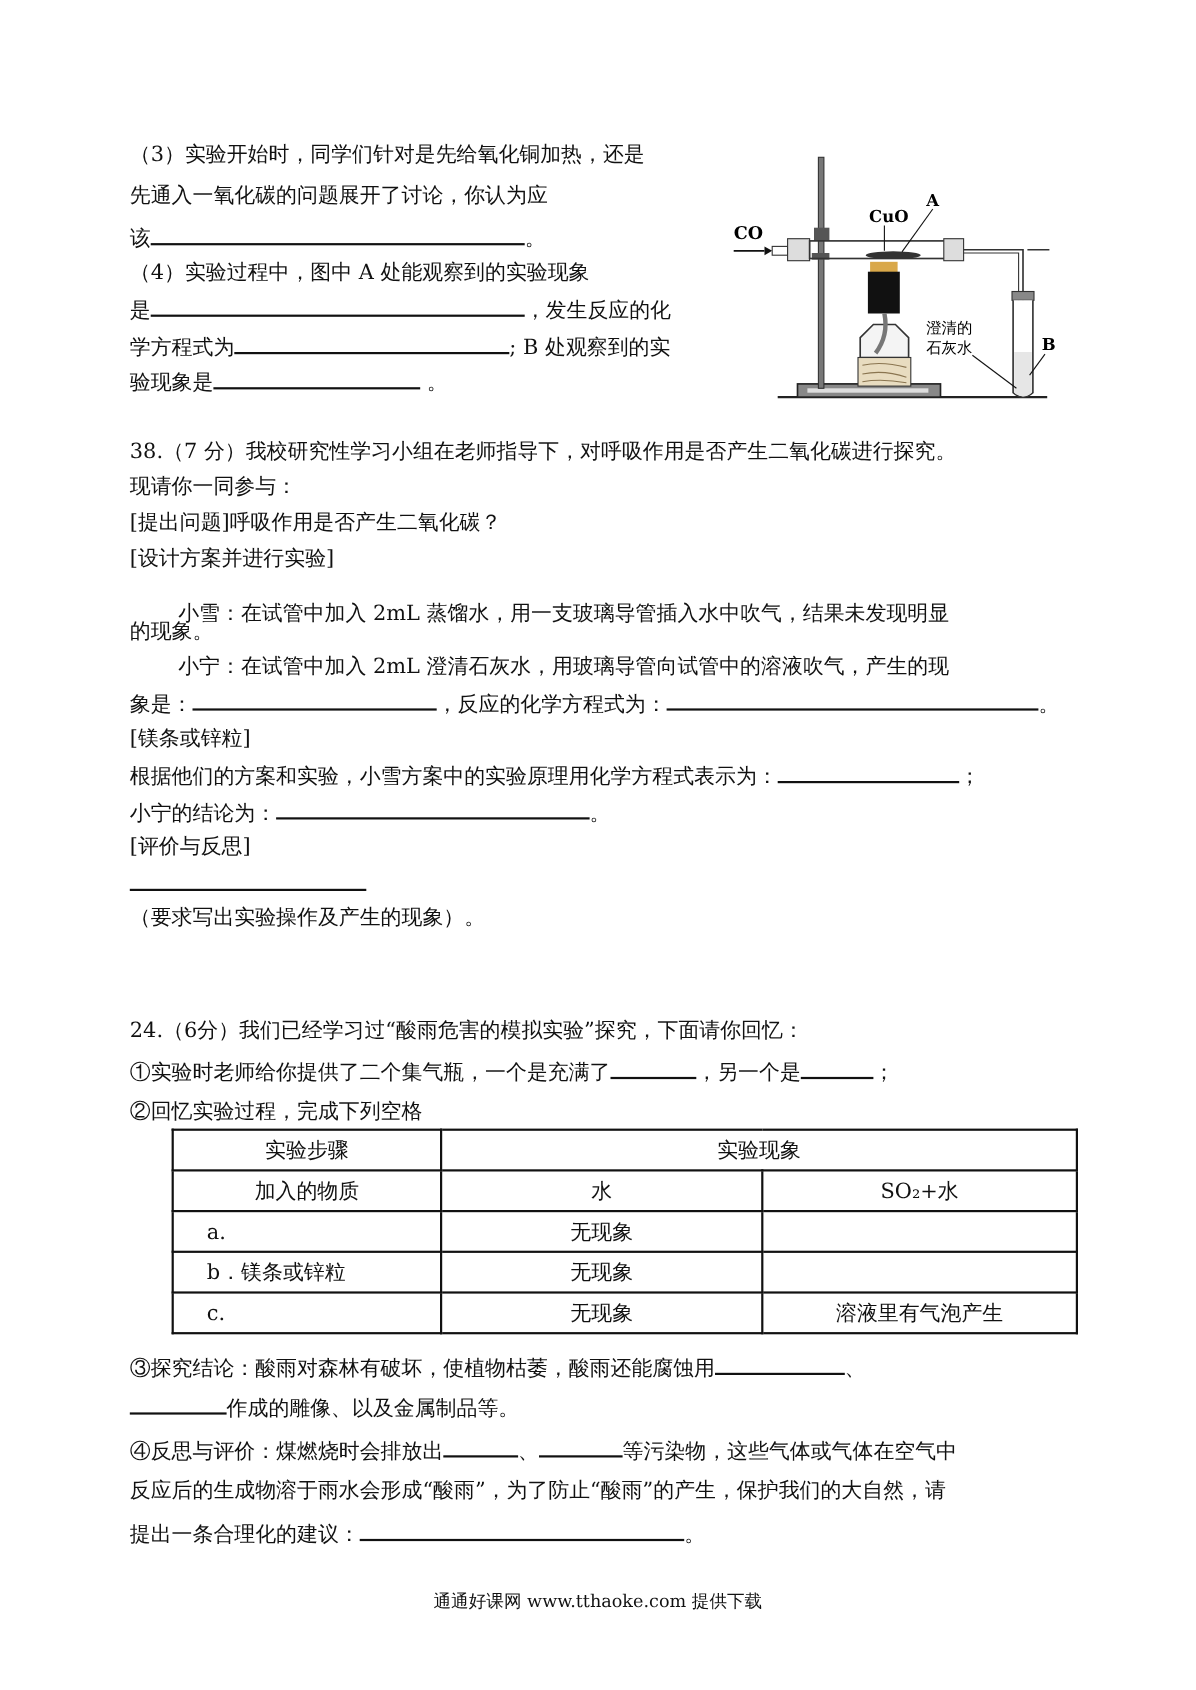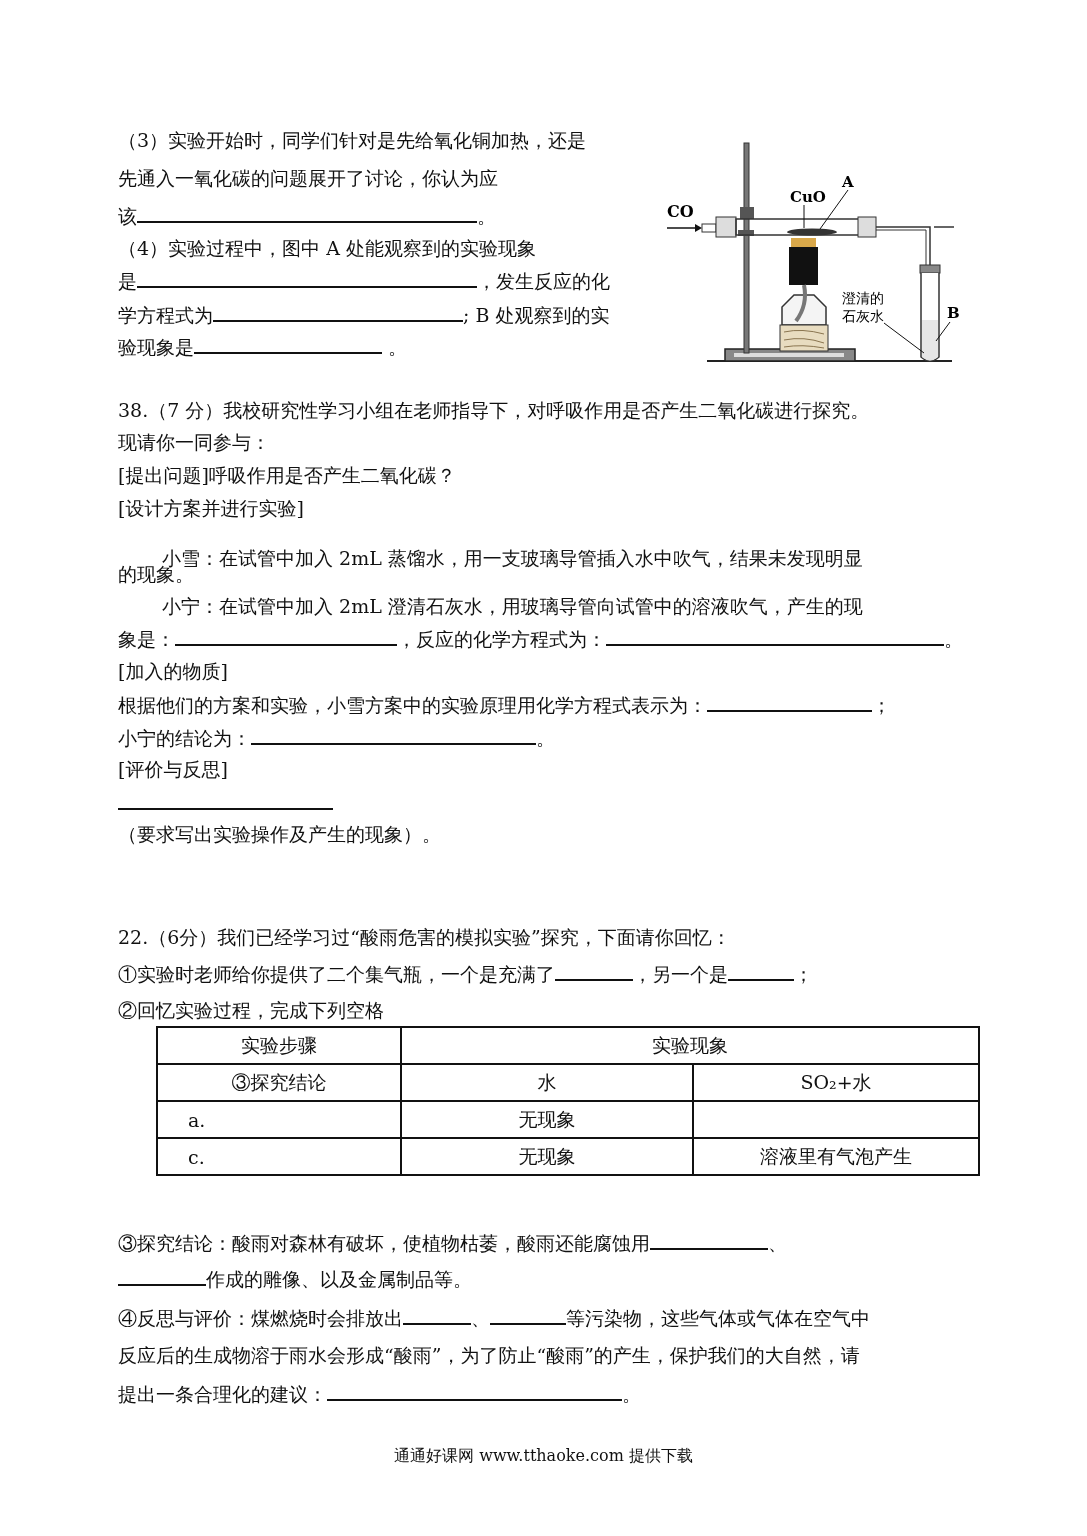--- a/index.html
+++ b/index.html
@@ -87,52 +87,57 @@
 <div class="line" style="top:398px">38.（7 分）我校研究性学习小组在老师指导下，对呼吸作用是否产生二氧化碳进行探究。</div>
 <div class="line" style="top:430px">现请你一同参与：</div>
 <div class="line" style="top:463px">[提出问题]呼吸作用是否产生二氧化碳？</div>
 <div class="line" style="top:496px">[设计方案并进行实验]</div>
 <div class="line indent" style="top:546px">小雪：在试管中加入  2mL  蒸馏水，用一支玻璃导管插入水中吹气，结果未发现明显</div>
 <div class="line" style="top:562px">的现象。</div>
 <div class="line indent" style="top:594px">小宁：在试管中加入  2mL  澄清石灰水，用玻璃导管向试管中的溶液吹气，产生的现</div>
 <div class="line" style="top:626px">
   <span>象是：</span><span class="blank" style="width:222px"></span><span>，反应的化学方程式为：</span><span class="blank" style="width:338px"></span><span>。</span>
 </div>
-<div class="line" style="top:659px">[加入的物质]</div>
+<div class="line" style="top:659px">[镁条或锌粒]</div>
 <div class="line" style="top:692px">
   <span>根据他们的方案和实验，小雪方案中的实验原理用化学方程式表示为：</span><span class="blank" style="width:165px"></span><span>；</span>
 </div>
 <div class="line" style="top:725px">
   <span>小宁的结论为：</span><span class="blank" style="width:285px"></span><span>。</span>
 </div>
 <div class="line" style="top:757px">[评价与反思]</div>
 <div class="line" style="top:790px">
   <span class="blank" style="width:215px"></span>
 </div>
 <div class="line" style="top:822px">（要求写出实验操作及产生的现象）。</div>
 
-<div class="line" style="top:925px">22.（6分）我们已经学习过“酸雨危害的模拟实验”探究，下面请你回忆：</div>
+<div class="line" style="top:925px">24.（6分）我们已经学习过“酸雨危害的模拟实验”探究，下面请你回忆：</div>
 <div class="line" style="top:961px">
   <span>①实验时老师给你提供了二个集气瓶，一个是充满了</span><span class="blank" style="width:78px"></span><span>，另一个是</span><span class="blank" style="width:66px"></span><span>；</span>
 </div>
 <div class="line" style="top:998px">②回忆实验过程，完成下列空格</div>
 
 <table class="exp">
   <tbody>
       <tr>
     <td class="c" style="width:242px">实验步骤</td>
     <td class="c" colspan="2">实验现象</td>
   </tr>
   <tr>
-    <td class="c">③探究结论</td>
+    <td class="c">加入的物质</td>
     <td class="c" style="width:290px">水</td>
     <td class="c">SO₂+水</td>
   </tr>
   <tr>
     <td class="l">a.</td>
+    <td class="c">无现象</td>
+    <td class="c"></td>
+  </tr>
+  <tr>
+    <td class="l">b．镁条或锌粒</td>
     <td class="c">无现象</td>
     <td class="c"></td>
   </tr>
   <tr>
     <td class="l">c.</td>
     <td class="c">无现象</td>
     <td class="c">溶液里有气泡产生</td>
   </tr>
 </tbody>
   </table>

